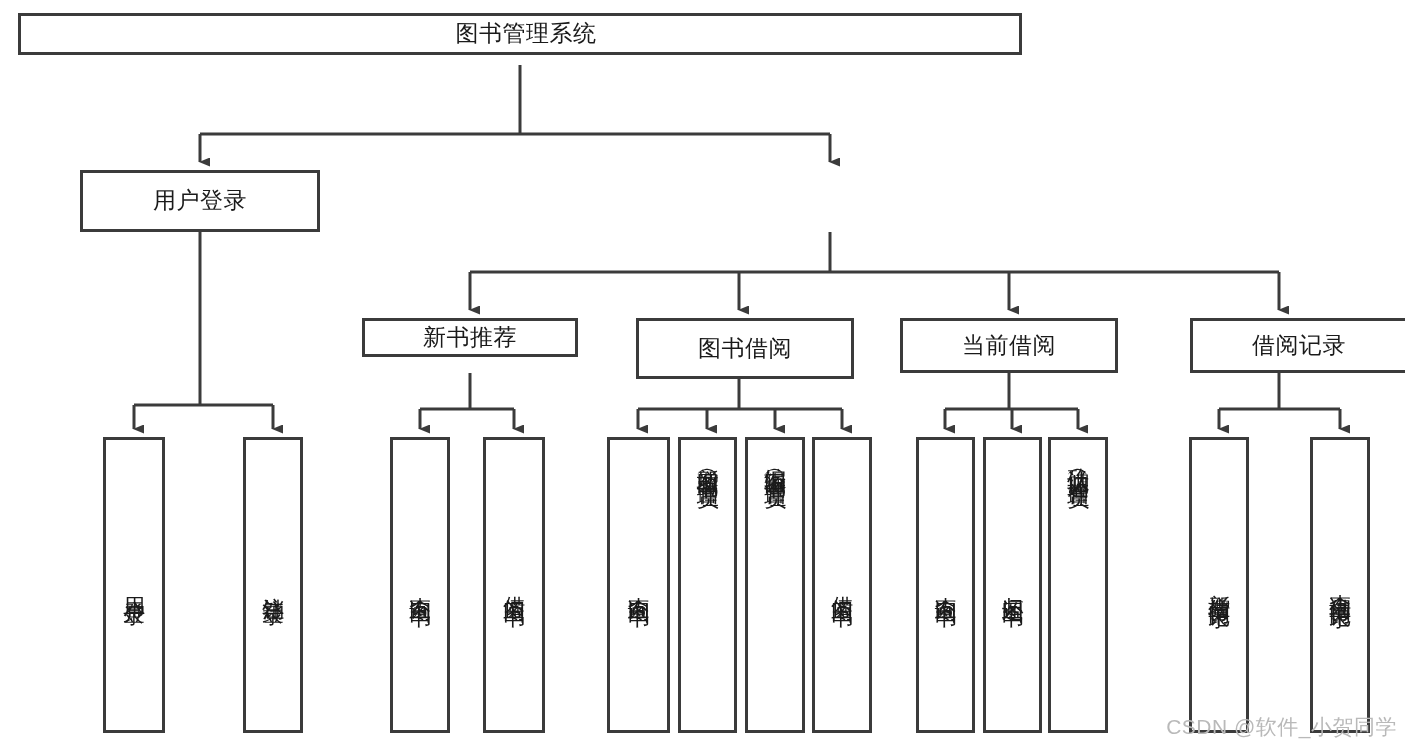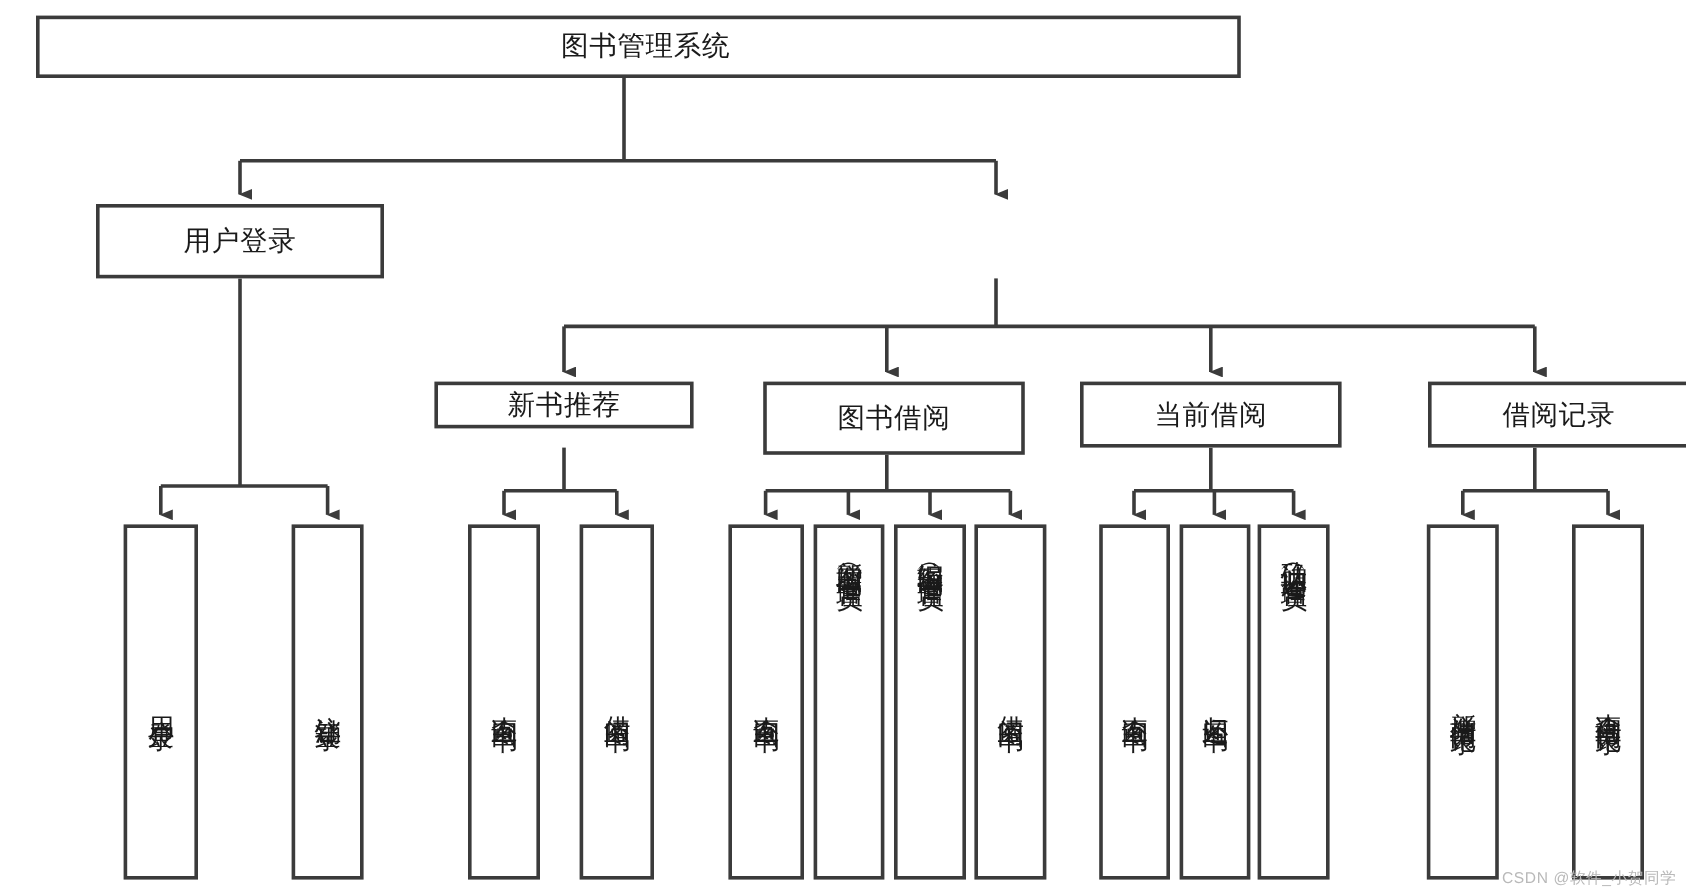--- a/index.html
+++ b/index.html
@@ -68,21 +68,21 @@
     left: 0;
     top: 0;
     width: 1405px;
     height: 747px;
     pointer-events: none;
   }
   .watermark {
     position: absolute;
     right: 8px;
     bottom: 6px;
-    font-size: 13px;
+    font-size: 21px;
     color: #b9b9b9;
     white-space: nowrap;
     letter-spacing: 0.5px;
     margin-top: 19px;
   }
 </style>
 </head>
 <body>
 
 <div id="diagram-root">
@@ -130,21 +130,21 @@
       <path d="M1012,409 L1012,429" marker-end="url(#arrowhead)"></path>
       <path d="M1078,409 L1078,429" marker-end="url(#arrowhead)"></path>
 
       <path d="M1279,373 L1279,409"></path>
       <path d="M1219,409 L1340,409"></path>
       <path d="M1219,409 L1219,429" marker-end="url(#arrowhead)"></path>
       <path d="M1340,409 L1340,429" marker-end="url(#arrowhead)"></path>
     </g>
   </svg>
 
-  <div class="node-box" style="left:30px; top:13px; width:1004px; height:52px;padding-left:12px;">
+  <div class="node-box" style="left:18px; top:13px; width:1004px; height:42px;padding-left:12px;">
     <span class="node-label">图书管理系统</span>
   </div>
 
   <div class="node-box" style="left:80px; top:170px; width:240px; height:62px;">
     <span class="node-label">用户登录</span>
   </div>
 
   <div class="node-box" style="left:362px; top:318px; width:216px; height:39px;">
     <span class="node-label">新书推荐</span>
   </div>

